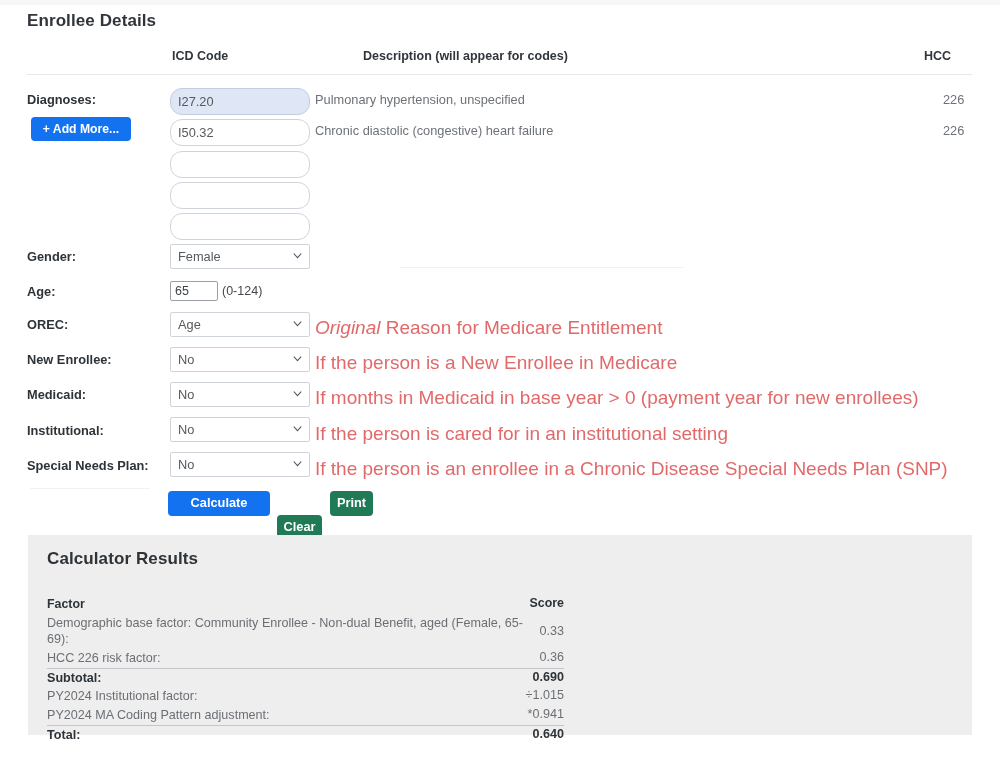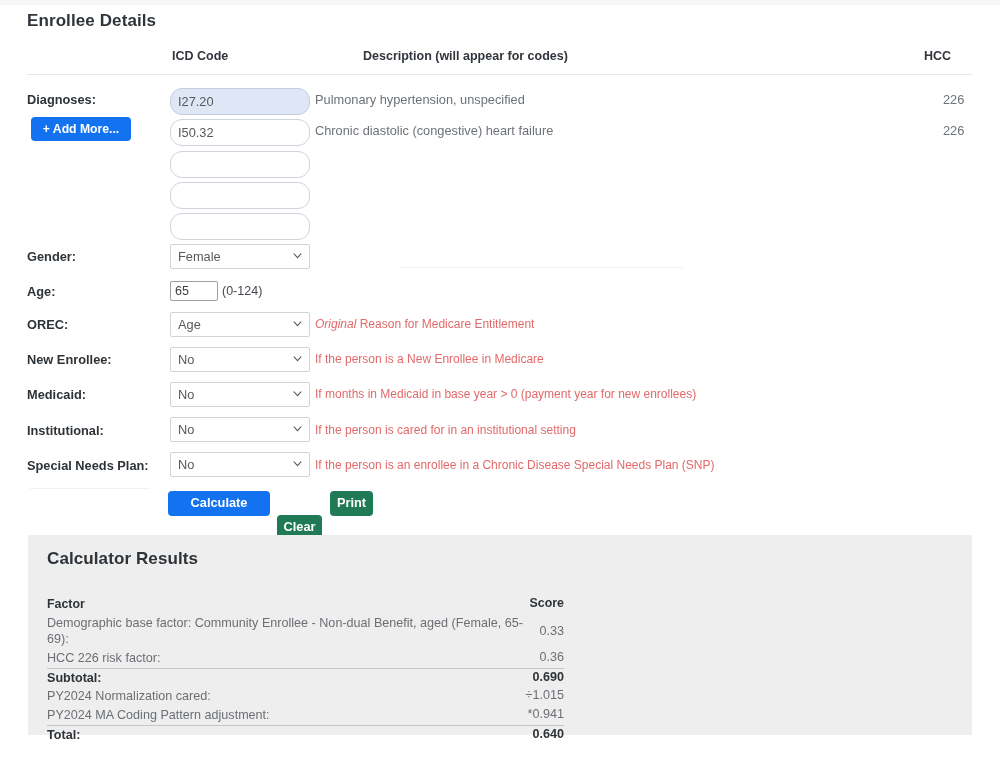--- a/index.html
+++ b/index.html
@@ -75,21 +75,21 @@
   }
   .hcc-val {
     position: absolute;
     left: 943px;
     font-size: 12.8px;
     color: #6d7278;
   }
   .hint {
     position: absolute;
     left: 315px;
-    font-size: 12px;
+    font-size: 19px;
     color: #e2696a;
   }
   .hint em { font-style: italic; }
   .note {
     position: absolute;
     font-size: 12.5px;
     color: #44484d;
   }
 
   
@@ -357,21 +357,21 @@
         <div class="f">HCC 226 risk factor:</div>
         <div class="s">0.36</div>
       </div>
 
       <div class="res-row bold topline">
         <div class="f">Subtotal:</div>
         <div class="s">0.690</div>
       </div>
 
       <div class="res-row">
-        <div class="f">PY2024 Normalization cared:</div>
+        <div class="f">PY2024 Institutional factor:</div>
         <div class="s">÷1.015</div>
       </div>
 
       <div class="res-row">
         <div class="f">PY2024 MA Coding Pattern adjustment:</div>
         <div class="s">*0.941</div>
       </div>
 
       <div class="res-row bold topline">
         <div class="f">Total:</div>

